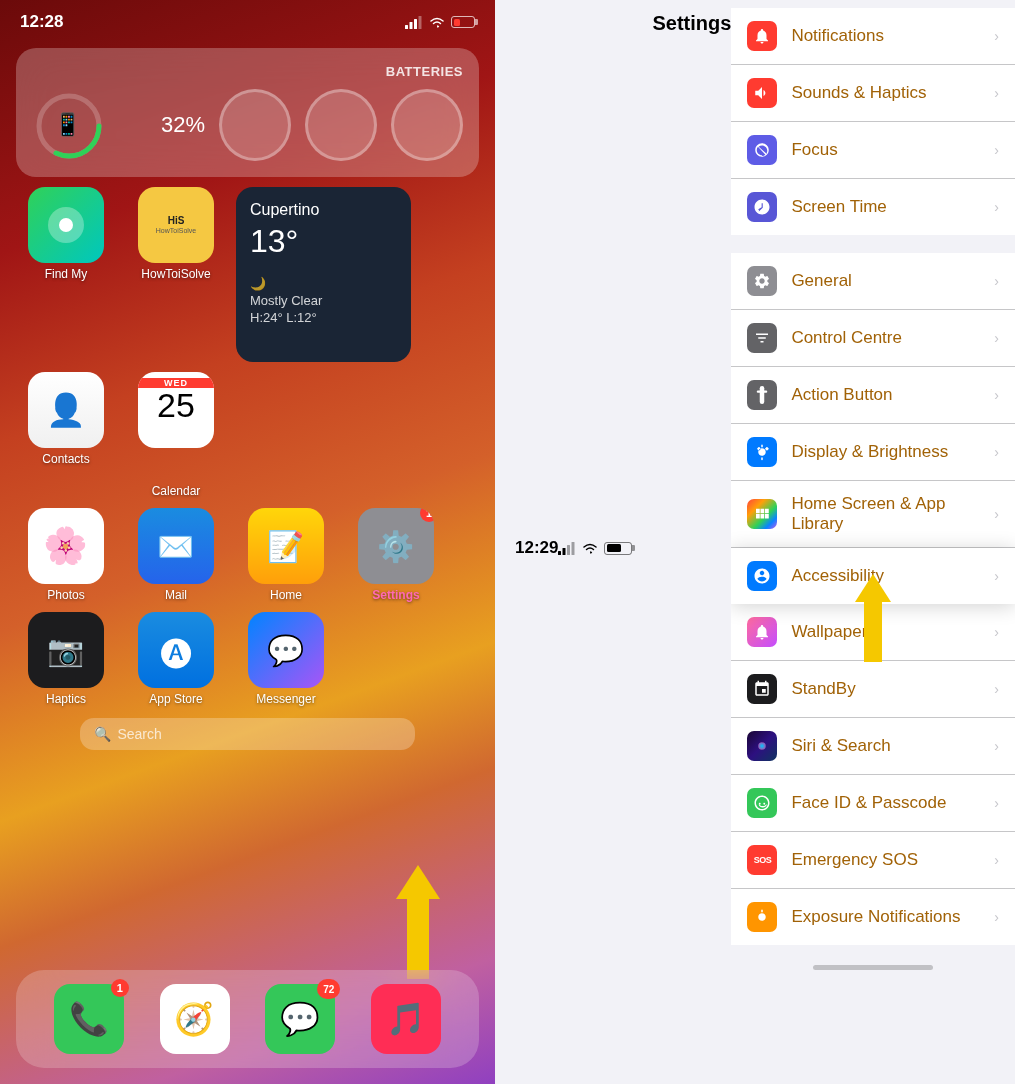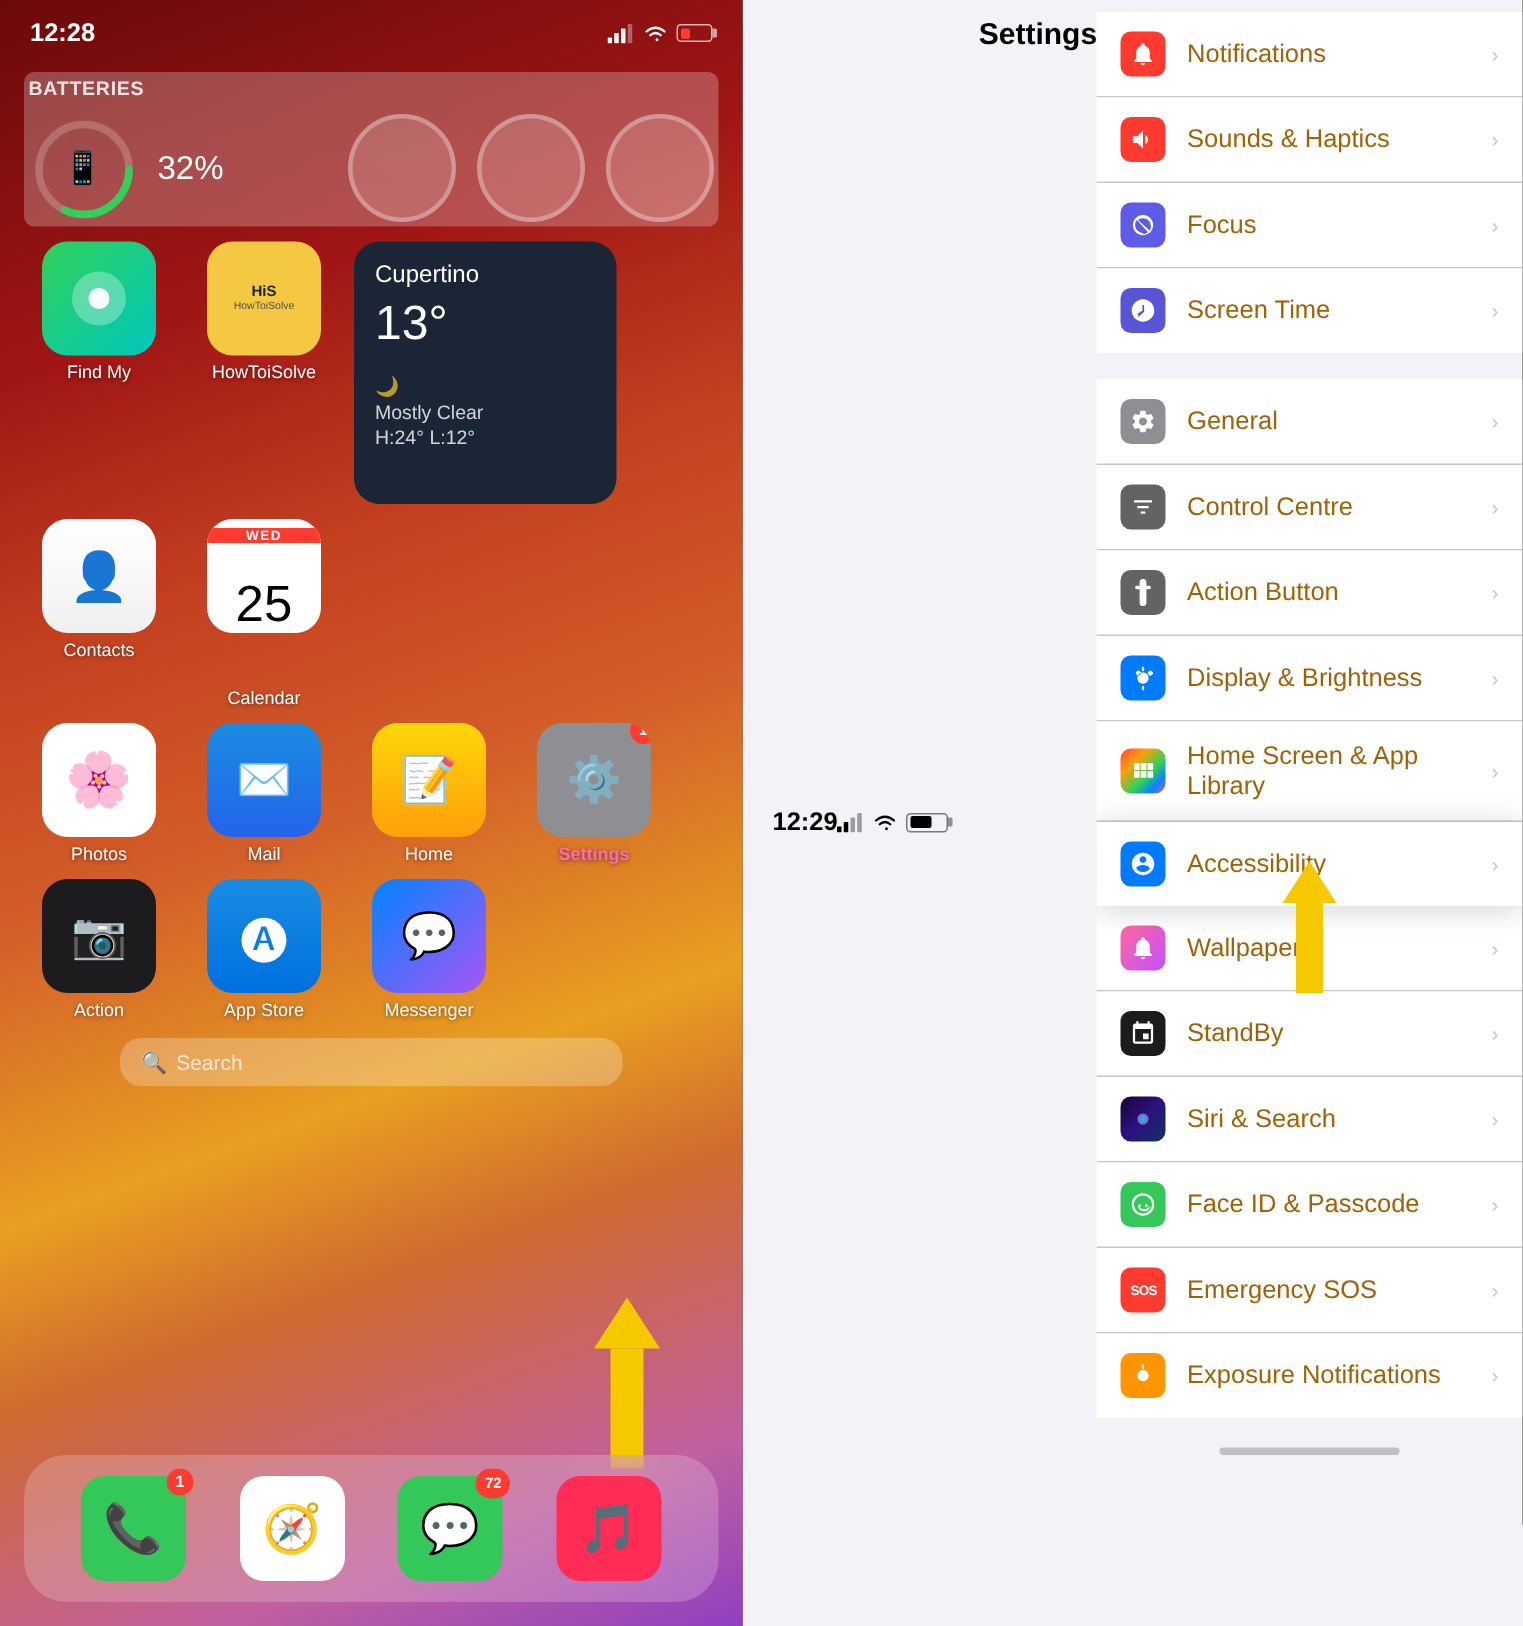--- a/index.html
+++ b/index.html
@@ -36,22 +36,23 @@
       gap: 6px;
       align-items: center;
       font-size: 13px;
     }
 
     
     .battery-widget {
       margin: 16px 16px 0 16px;
       background: rgba(255,255,255,0.25);
       backdrop-filter: blur(20px);
-      border-radius: 7px;
-      padding: 3px;
+      border-radius: 20px;
+      padding: 16px;
+      text-align: right;
     }
 
     .battery-widget-title {
       color: rgba(255,255,255,0.85);
       font-size: 13px;
       font-weight: 600;
       text-transform: uppercase;
       letter-spacing: 0.5px;
       margin-bottom: 10px;
     }
@@ -130,21 +131,21 @@
       font-size: 12px;
       margin-top: 4px;
       text-shadow: 0 1px 3px rgba(0,0,0,0.5);
       text-align: center;
     }
 
     
     .app-howtoisolve { background: #f5c842; }
     .app-findmy { background: linear-gradient(135deg, #30d158, #00c7be); }
     .app-contacts { background: linear-gradient(180deg, #fff 0%, #f0f0f0 100%); }
-    .app-calendar { background: #fff; gap: 24px; }
+    .app-calendar { background: #fff; }
     .app-mail { background: linear-gradient(180deg, #1a8ce0 0%, #2563eb 100%); }
     .app-notes { background: linear-gradient(180deg, #ffd60a 0%, #ff9f0a 100%); }
     .app-settings { background: #8e8e93; border-radius: 17px; position: relative; }
     .app-camera { background: #1c1c1e; }
     .app-appstore { background: linear-gradient(180deg, #1a8ce0 0%, #0070e0 100%); }
     .app-messenger { background: linear-gradient(135deg, #0084ff, #a855f7); }
 
     
     .weather-widget {
       width: 175px;
@@ -442,21 +443,21 @@
         </div>
         <span class="app-label" style="color:#ff69b4;font-weight:600;">Settings</span>
       </div>
     </div>
 
     <div class="app-row">
       <div class="app-icon">
         <div class="app-icon-img app-camera">
           <div style="font-size:30px;">📷</div>
         </div>
-        <span class="app-label">Action</span>
+        <span class="app-label">Haptics</span>
       </div>
       <div class="app-icon">
         <div class="app-icon-img app-appstore">
           <div style="font-size:30px;color:white;font-weight:300;">🅐</div>
         </div>
         <span class="app-label">App Store</span>
       </div>
       <div class="app-icon">
         <div class="app-icon-img app-messenger">
           <div style="font-size:30px;">💬</div>

